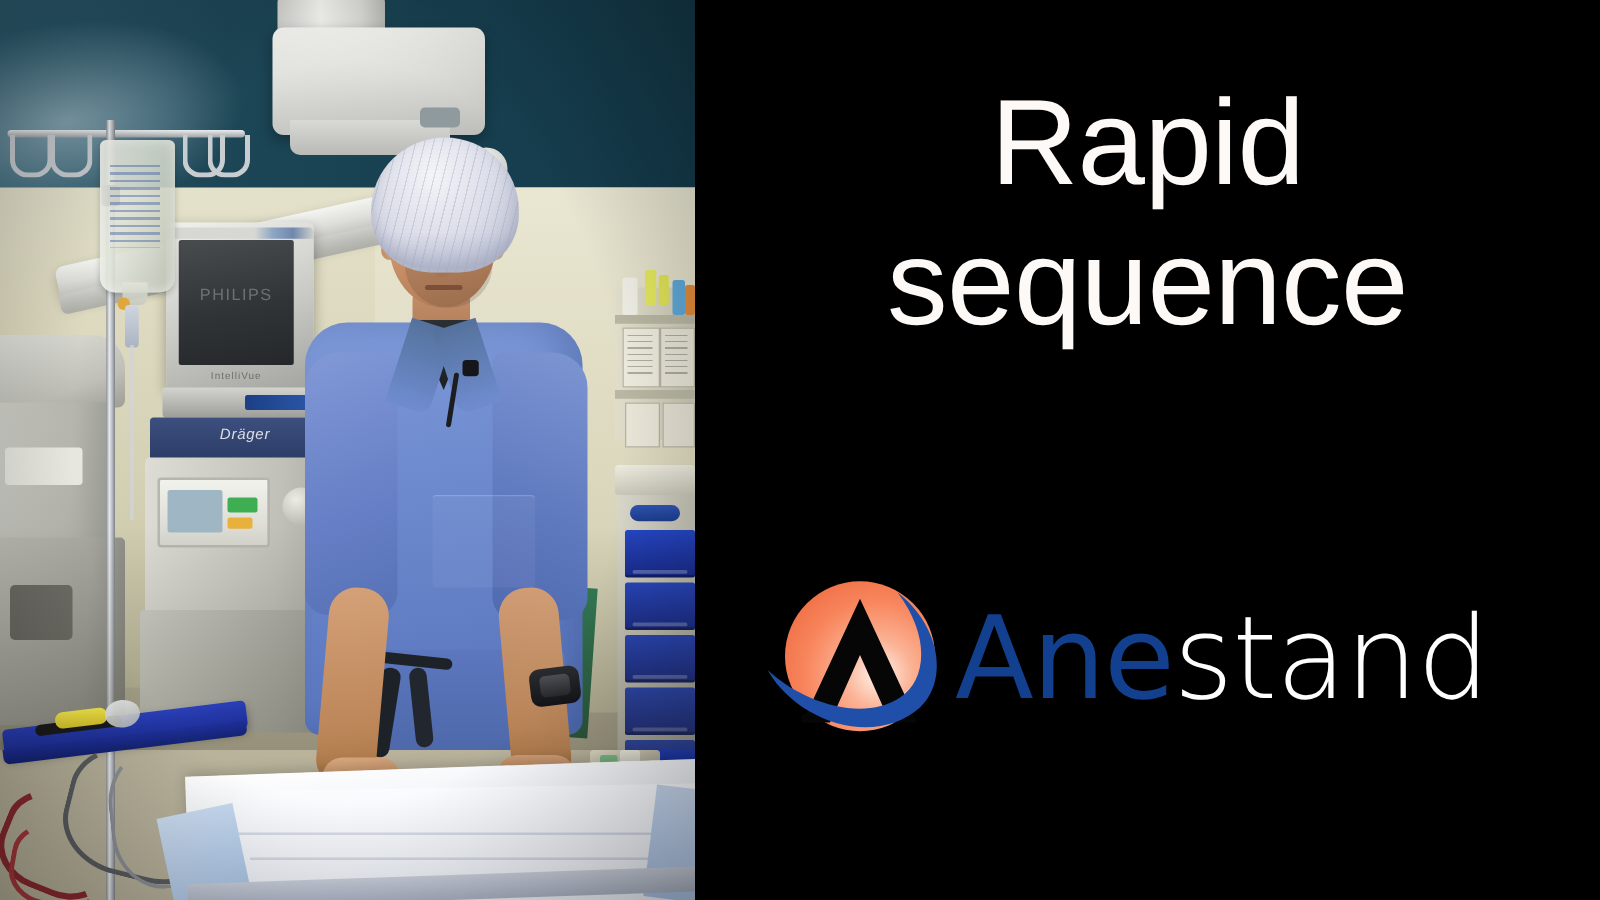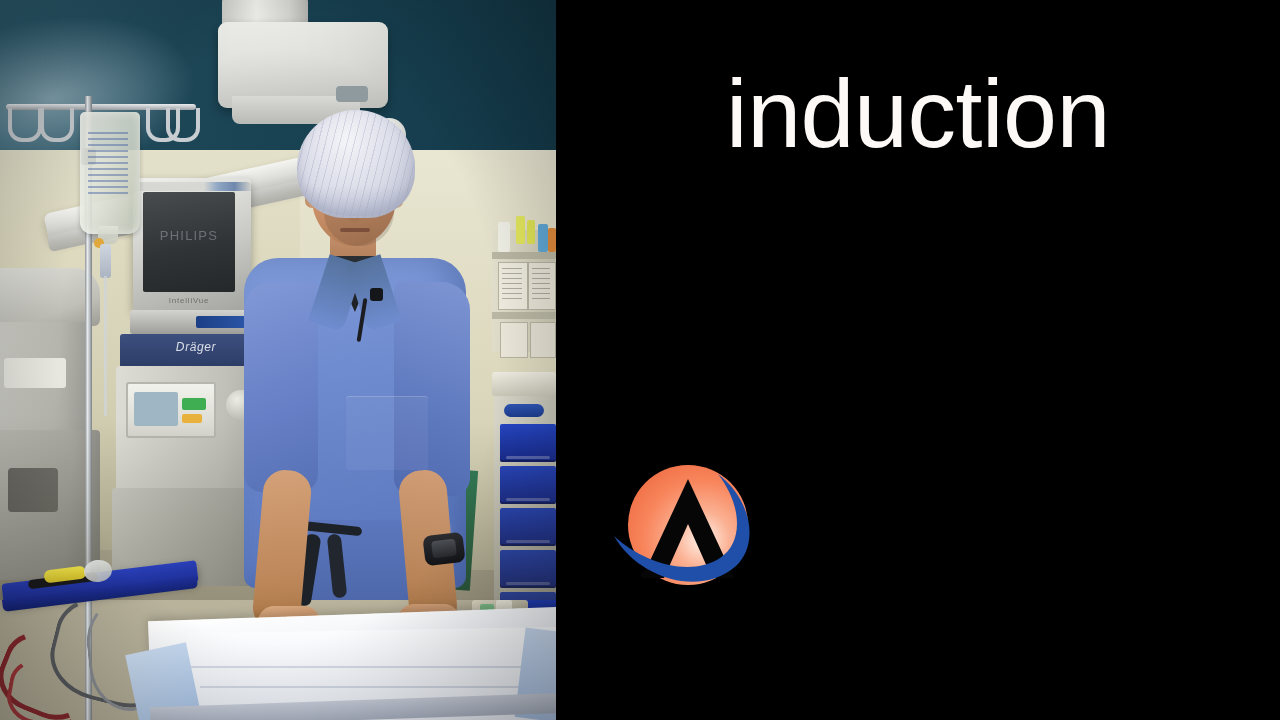--- a/index.html
+++ b/index.html
@@ -478,33 +478,38 @@
     <div class="layer drape-blue-l"></div>
     <div class="layer drape-blue-r"></div>
     <div class="layer table-edge"></div>
 
     <div class="layer vignette"></div>
   </div>
 
   <div id="title-panel">
 
     <div class="title-block">
-      <div class="title-line">induction</div>
+      <div class="title-line">Rapid</div>
+      <div class="title-line">sequence</div>
     </div>
 
     <div class="logo">
       <div class="logo-mark">
         <div class="sphere"></div>
         <svg class="mark-svg" viewBox="0 0 152 150">
 
           <path d="M80 27 L126 126 L104 126 L80 72 L56 126 L34 126 Z" fill="#060607"></path>
           <path d="M80 74 L93 103 L67 103 Z" fill="none"></path>
 
           <path d="M33 121 L49 110 L49 126 L33 126 Z" fill="#060607"></path>
 
           <path d="M6 84 C 30 126, 92 146, 128 114 C 150 94, 146 50, 110 22
                    C 136 56, 134 92, 112 106 C 82 126, 34 110, 6 84 Z" fill="#1f4fa8"></path>
         </svg>
       </div>
+      <div class="logo-word">
+        <span class="w-ane">Ane</span>
+          <span class="w-stand">stand</span>
+      </div>
     </div>
 
   </div>
 </div>
 
 </body></html>

